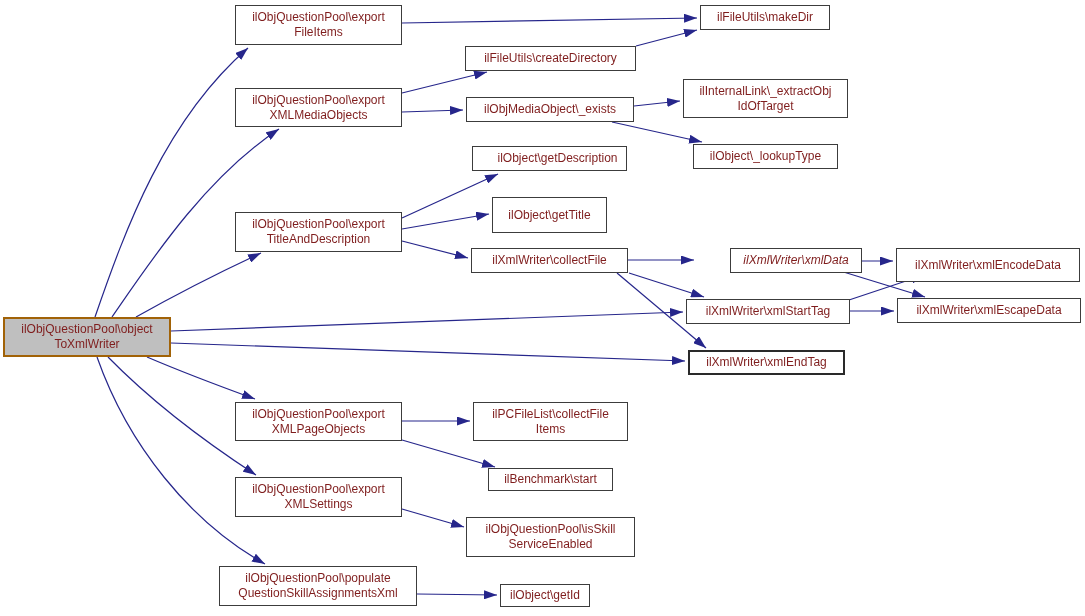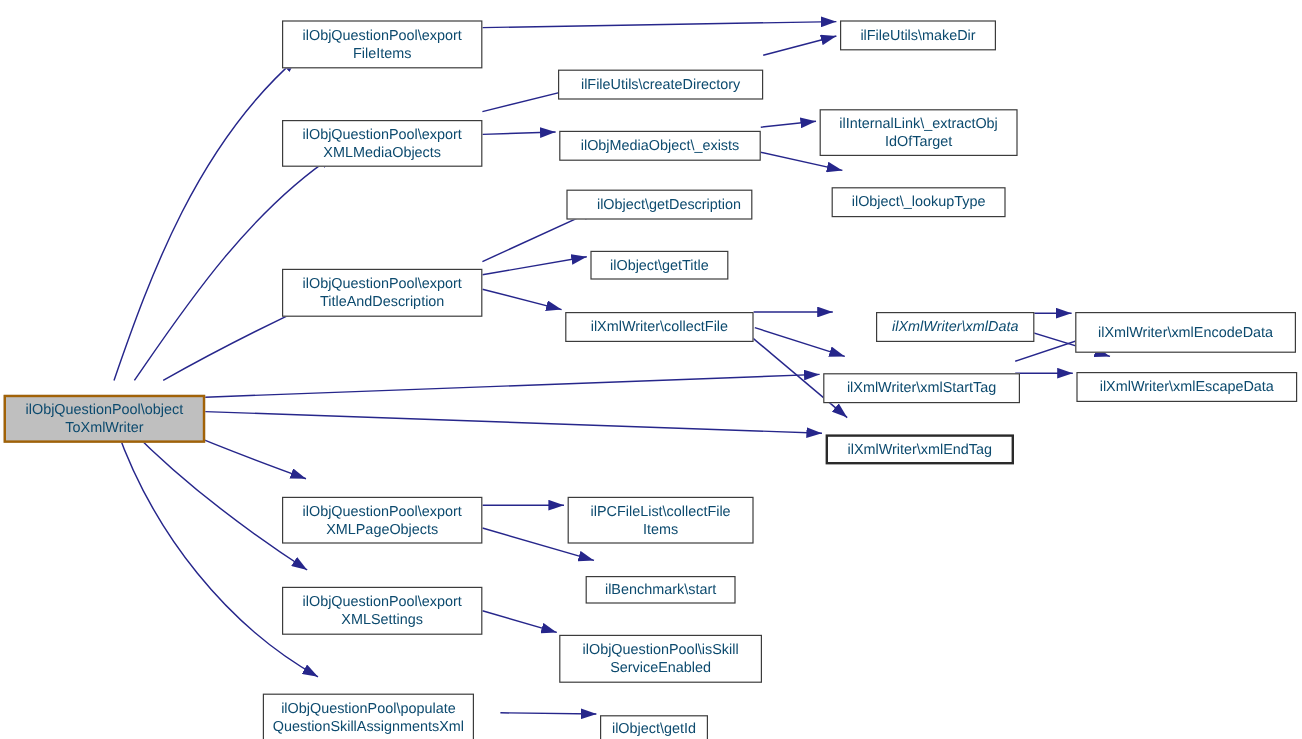--- a/index.html
+++ b/index.html
@@ -20,23 +20,22 @@
   #edges-svg{position:absolute;left:0;top:0;width:1085px;height:616px;}
   .edge{fill:none;stroke:var(--edge-color);stroke-width:1.2px;}
   .node{
     position:absolute;
     box-sizing:border-box;
     background:var(--node-fill);
     border:1px solid var(--node-border);
     display:flex;flex-direction:column;
     align-items:center;justify-content:center;
     font-size:12px;line-height:15px;
-    color:#0c4a6e;text-align:center;white-space:nowrap;
+    color:#7f1d1d;text-align:center;white-space:nowrap;
     cursor:pointer;
-    margin-top:12px;
   }
   .node.main{background:var(--main-fill);border:2px solid #a16207;}
   .node.bold{border-width:2px;border-color:#2a2a2a;}
 </style>
 </head>
 <body>
 
 <div id="canvas">
   <svg id="edges-svg" width="1085" height="616" viewBox="0 0 1085 616" xmlns="http://www.w3.org/2000/svg">
     <defs>
@@ -100,21 +99,21 @@
       <div class="node" style="left: 683px; top: 79px; width: 165px; height: 39px;">
         <div>ilInternalLink\_extractObj</div>
         <div>IdOfTarget</div>
       </div>
       <div class="node" style="left: 693px; top: 144px; width: 145px; height: 25px;">
         <div>ilObject\_lookupType</div>
       </div>
       <div class="node" style="left: 472px; top: 146px; width: 155px; height: 25px; padding-left: 16px;">
         <div>ilObject\getDescription</div>
       </div>
-      <div class="node" style="left: 492px; top: 197px; width: 115px; height: 24px;">
+      <div class="node" style="left: 492px; top: 197px; width: 115px; height: 36px;">
         <div>ilObject\getTitle</div>
       </div>
       <div class="node" style="left: 235px; top: 212px; width: 167px; height: 40px;">
         <div>ilObjQuestionPool\export</div>
         <div>TitleAndDescription</div>
       </div>
       <div class="node" style="left: 471px; top: 248px; width: 157px; height: 25px;">
         <div>ilXmlWriter\collectFile</div>
       </div>
       <div class="node" style="left: 730px; top: 248px; width: 132px; height: 25px; font-style: italic;">
@@ -144,21 +143,21 @@
         <div>ilBenchmark\start</div>
       </div>
       <div class="node" style="left: 235px; top: 477px; width: 167px; height: 40px;">
         <div>ilObjQuestionPool\export</div>
         <div>XMLSettings</div>
       </div>
       <div class="node" style="left: 466px; top: 517px; width: 169px; height: 40px;">
         <div>ilObjQuestionPool\isSkill</div>
         <div>ServiceEnabled</div>
       </div>
-      <div class="node" style="left: 219px; top: 566px; width: 176px; height: 40px;">
+      <div class="node" style="left: 219px; top: 566px; width: 198px; height: 40px;">
         <div>ilObjQuestionPool\populate</div>
         <div>QuestionSkillAssignmentsXml</div>
       </div>
       <div class="node" style="left: 500px; top: 584px; width: 90px; height: 23px;">
         <div>ilObject\getId</div>
       </div>
     </div>
 </div>
 
 </body></html>

